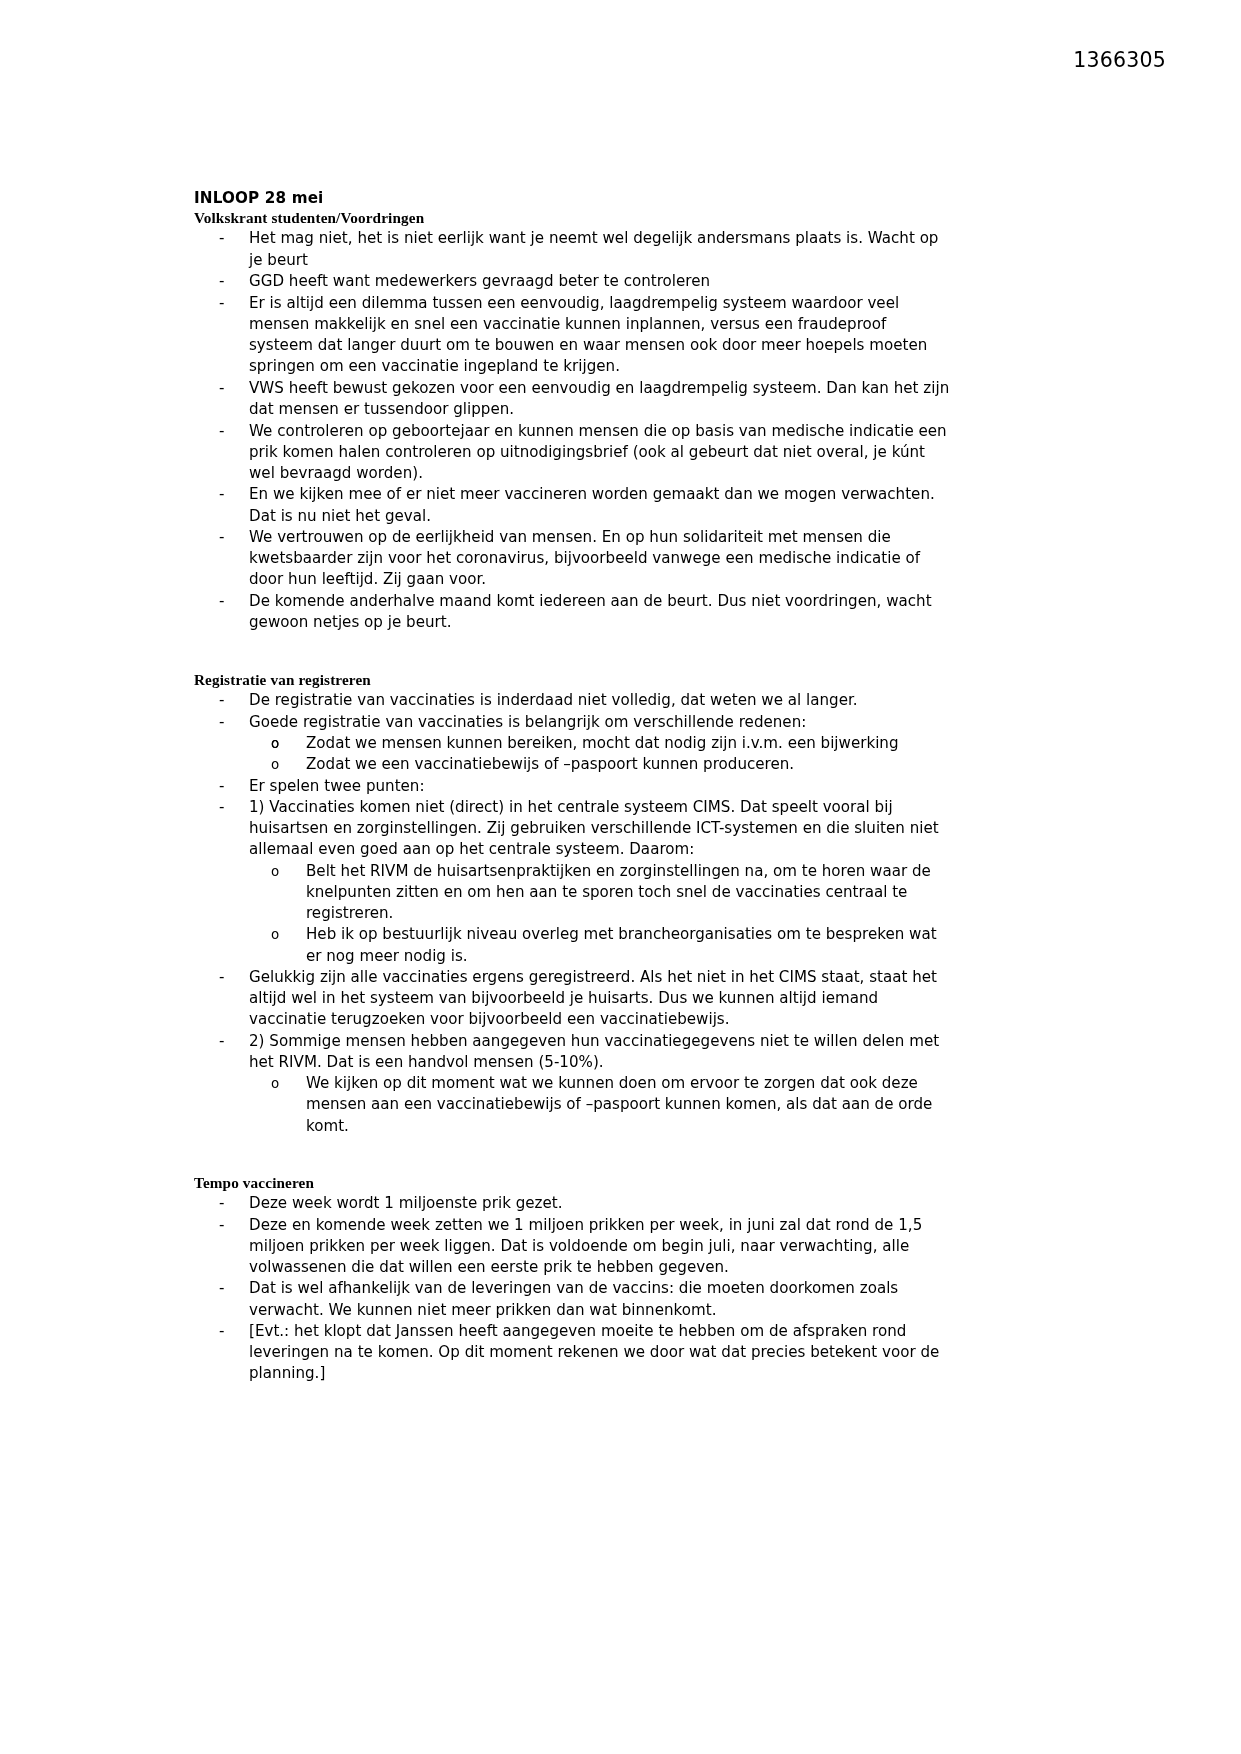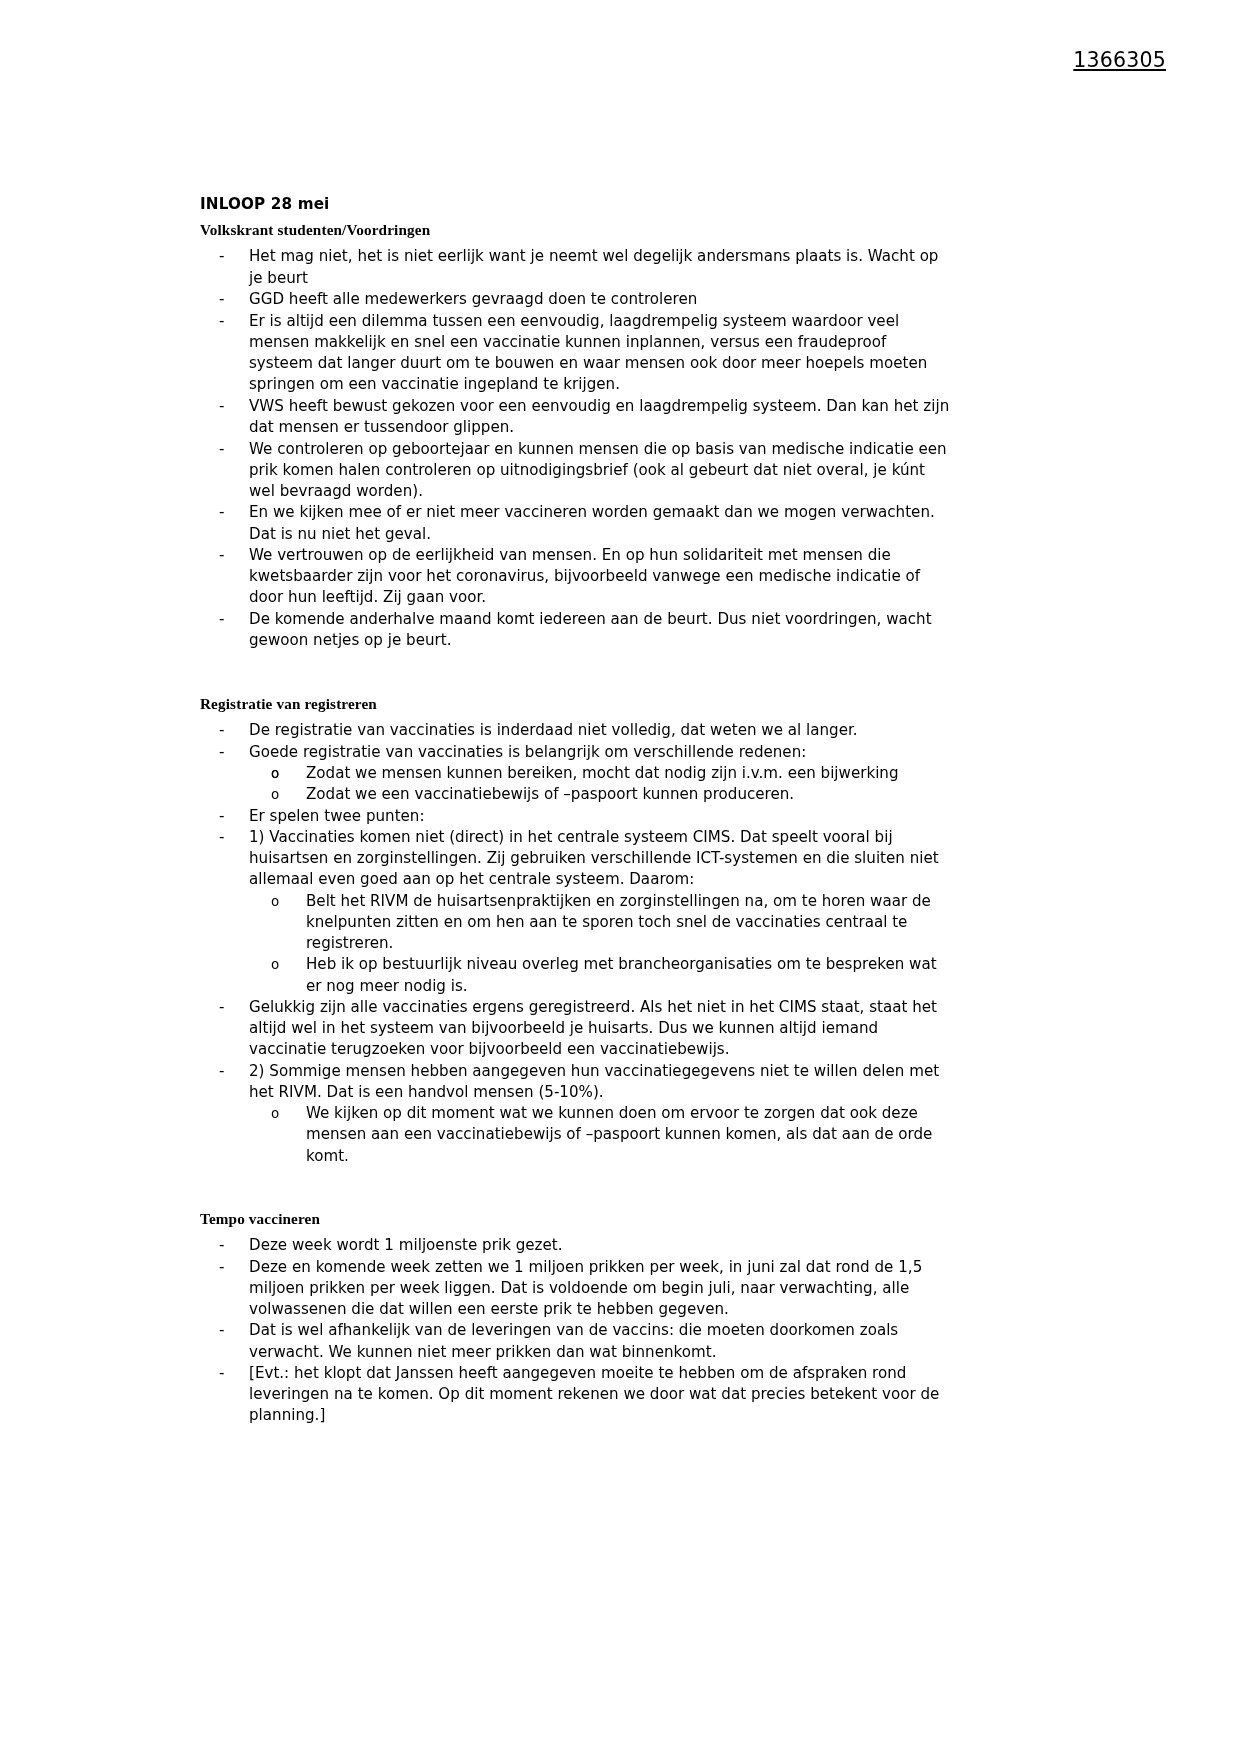--- a/index.html
+++ b/index.html
@@ -23,34 +23,33 @@
   }
   
   .page-number {
     position: absolute;
     top: 48px;
     right: 75px;
     font-size: 20.5px;
     letter-spacing: 0.2px;
     color: #000;
     white-space: nowrap;
-    text-decoration: underline;
   }
   
   .content {
     position: absolute;
     left: 194px;
     top: 188px;
     width: 760px;
   }
   h1.section-title,
   h2.section-title {
     font-size: 15.2px;
     font-weight: bold;
-    margin: 6px;
+    margin: 0;
     padding: 0;
     line-height: 1.33;
     letter-spacing: 0.15px;
     color: #000;
   }
   .block-title-inloop { margin-bottom: 18px; }
   .block-title        { margin-bottom: 12px; font-family: Liberation Serif, serif; }
 
   
   ul.lv1 {
@@ -112,21 +111,21 @@
 
     <h2 class="section-title block-title">Volkskrant studenten/Voordringen</h2>
 
     <ul class="lv1">
       <li>
         <span class="dash">-</span>
         <span>Het mag niet, het is niet eerlijk want je neemt wel degelijk andersmans plaats is. Wacht op je beurt</span>
       </li>
       <li>
         <span class="dash">-</span>
-        <span>GGD heeft alle medewerkers gevraagd doen te controleren</span>
+        <span>GGD heeft want medewerkers gevraagd beter te controleren</span>
       </li>
       <li class="spaced-before">
         <span class="dash">-</span>
         <span>Er is altijd een dilemma tussen een eenvoudig, laagdrempelig systeem waardoor veel mensen makkelijk en snel een vaccinatie kunnen inplannen, versus een fraudeproof systeem dat langer duurt om te bouwen en waar mensen ook door meer hoepels moeten springen om een vaccinatie ingepland te krijgen.</span>
       </li>
       <li>
         <span class="dash">-</span>
         <span>VWS heeft bewust gekozen voor een eenvoudig en laagdrempelig systeem. Dan kan het zijn dat mensen er tussendoor glippen.</span>
       </li>
       <li>

